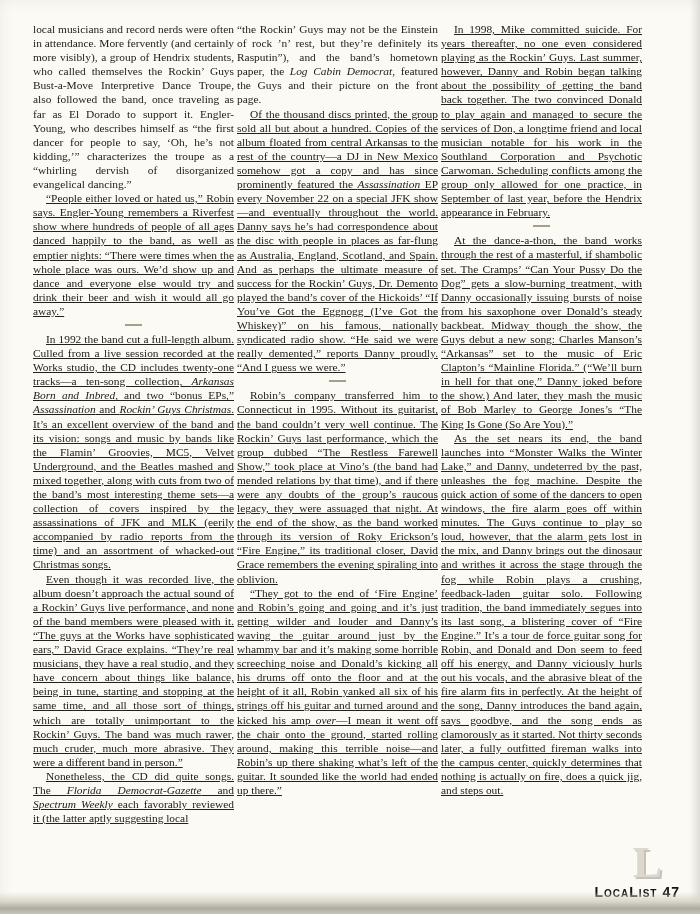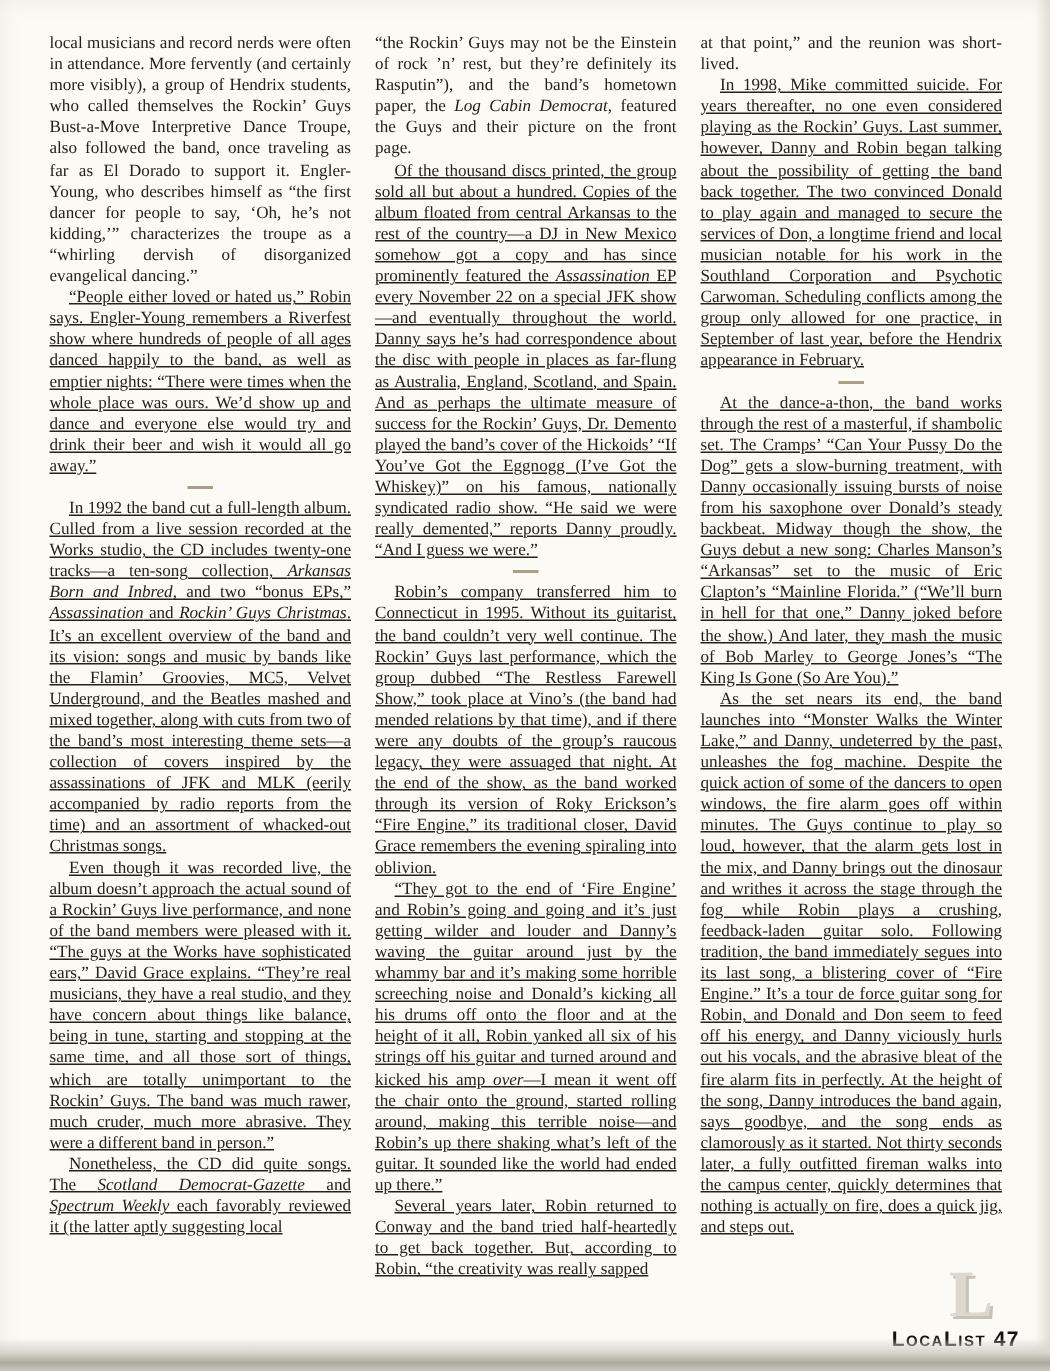--- a/index.html
+++ b/index.html
@@ -12,21 +12,21 @@
     position:relative;
     width:700px; height:914px;
     background:#fbfaf5;
     overflow:hidden;
     box-shadow: inset 0 0 14px rgba(120,115,100,0.12);
   }
   .columns {
     position:absolute;
     left:33px; top:22px;
     display:flex;
-    gap:16px;
+    gap:3px;
   }
   .col {
     width:201px;
     font-size:11.4px;
     line-height:14.1px;
     text-align:justify;
     color:#24211d;
     letter-spacing:0px;
   }
   .col p { margin:0; }
@@ -83,32 +83,30 @@
 
 <div class="page">
 
   <div class="columns">
     <div class="col">
         <p class=""><span>local musicians and record nerds were often in attendance. More fervently (and certainly more visibly), a group of Hendrix students, who called themselves the Rockin’ Guys Bust-a-Move Interpretive Dance Troupe, also followed the band, once traveling as far as El Dorado to support it. Engler-Young, who describes himself as “the first dancer for people to say, ‘Oh, he’s not kidding,’” characterizes the troupe as a “whirling dervish of disorganized evangelical dancing.”</span></p>
         <p class="indent"><span>“People either loved or hated us,” Robin says. Engler-Young remembers a Riverfest show where hundreds of people of all ages danced happily to the band, as well as emptier nights: “There were times when the whole place was ours. We’d show up and dance and everyone else would try and drink their beer and wish it would all go away.”</span></p>
         <div class="divider"></div>
         <p class="indent"><span>In 1992 the band cut a full-length album. Culled from a live session recorded at the Works studio, the CD includes twenty-one tracks—a ten-song collection, </span><em>Arkansas Born and Inbred</em><span>, and two “bonus EPs,” </span><em>Assassination</em><span> and </span><em>Rockin’ Guys Christmas</em><span>. It’s an excellent overview of the band and its vision: songs and music by bands like the Flamin’ Groovies, MC5, Velvet Underground, and the Beatles mashed and mixed together, along with cuts from two of the band’s most interesting theme sets—a collection of covers inspired by the assassinations of JFK and MLK (eerily accompanied by radio reports from the time) and an assortment of whacked-out Christmas songs.</span></p>
         <p class="indent"><span>Even though it was recorded live, the album doesn’t approach the actual sound of a Rockin’ Guys live performance, and none of the band members were pleased with it. “The guys at the Works have sophisticated ears,” David Grace explains. “They’re real musicians, they have a real studio, and they have concern about things like balance, being in tune, starting and stopping at the same time, and all those sort of things, which are totally unimportant to the Rockin’ Guys. The band was much rawer, much cruder, much more abrasive. They were a different band in person.”</span></p>
-        <p class="indent"><span>Nonetheless, the CD did quite songs. The </span><em>Scotland Democrat-Gazette</em><span> and </span><em>Spectrum Weekly</em><span> each favorably reviewed it (the latter aptly suggesting local</span></p>
+        <p class="indent"><span>Nonetheless, the CD did quite songs. The </span><em>Florida Democrat-Gazette</em><span> and </span><em>Spectrum Weekly</em><span> each favorably reviewed it (the latter aptly suggesting local</span></p>
       </div>
     <div class="col">
         <p class=""><span>“the Rockin’ Guys may not be the Einstein of rock ’n’ rest, but they’re definitely its Rasputin”), and the band’s hometown paper, the </span><em>Log Cabin Democrat</em><span>, featured the Guys and their picture on the front page.</span></p>
         <p class="indent"><span>Of the thousand discs printed, the group sold all but about a hundred. Copies of the album floated from central Arkansas to the rest of the country—a DJ in New Mexico somehow got a copy and has since prominently featured the </span><em>Assassination</em><span> EP every November 22 on a special JFK show—and eventually throughout the world. Danny says he’s had correspondence about the disc with people in places as far-flung as Australia, England, Scotland, and Spain. And as perhaps the ultimate measure of success for the Rockin’ Guys, Dr. Demento played the band’s cover of the Hickoids’ “If You’ve Got the Eggnogg (I’ve Got the Whiskey)” on his famous, nationally syndicated radio show. “He said we were really demented,” reports Danny proudly. “And I guess we were.”</span></p>
         <div class="divider"></div>
         <p class="indent"><span>Robin’s company transferred him to Connecticut in 1995. Without its guitarist, the band couldn’t very well continue. The Rockin’ Guys last performance, which the group dubbed “The Restless Farewell Show,” took place at Vino’s (the band had mended relations by that time), and if there were any doubts of the group’s raucous legacy, they were assuaged that night. At the end of the show, as the band worked through its version of Roky Erickson’s “Fire Engine,” its traditional closer, David Grace remembers the evening spiraling into oblivion.</span></p>
         <p class="indent"><span>“They got to the end of ‘Fire Engine’ and Robin’s going and going and it’s just getting wilder and louder and Danny’s waving the guitar around just by the whammy bar and it’s making some horrible screeching noise and Donald’s kicking all his drums off onto the floor and at the height of it all, Robin yanked all six of his strings off his guitar and turned around and kicked his amp </span><em>over</em><span>—I mean it went off the chair onto the ground, started rolling around, making this terrible noise—and Robin’s up there shaking what’s left of the guitar. It sounded like the world had ended up there.”</span></p>
-        <p class="indent"><span>Several years later, Robin returned to Conway and the band tried half-heartedly to get back together. But, according to Robin, “the creativity was really sapped</span></p>
       </div>
     <div class="col">
-        <p class=""><span>at that point,” and the reunion was short-lived.</span></p>
         <p class="indent"><span>In 1998, Mike committed suicide. For years thereafter, no one even considered playing as the Rockin’ Guys. Last summer, however, Danny and Robin began talking about the possibility of getting the band back together. The two convinced Donald to play again and managed to secure the services of Don, a longtime friend and local musician notable for his work in the Southland Corporation and Psychotic Carwoman. Scheduling conflicts among the group only allowed for one practice, in September of last year, before the Hendrix appearance in February.</span></p>
         <div class="divider"></div>
         <p class="indent"><span>At the dance-a-thon, the band works through the rest of a masterful, if shambolic set. The Cramps’ “Can Your Pussy Do the Dog” gets a slow-burning treatment, with Danny occasionally issuing bursts of noise from his saxophone over Donald’s steady backbeat. Midway though the show, the Guys debut a new song: Charles Manson’s “Arkansas” set to the music of Eric Clapton’s “Mainline Florida.” (“We’ll burn in hell for that one,” Danny joked before the show.) And later, they mash the music of Bob Marley to George Jones’s “The King Is Gone (So Are You).”</span></p>
         <p class="indent"><span>As the set nears its end, the band launches into “Monster Walks the Winter Lake,” and Danny, undeterred by the past, unleashes the fog machine. Despite the quick action of some of the dancers to open windows, the fire alarm goes off within minutes. The Guys continue to play so loud, however, that the alarm gets lost in the mix, and Danny brings out the dinosaur and writhes it across the stage through the fog while Robin plays a crushing, feedback-laden guitar solo. Following tradition, the band immediately segues into its last song, a blistering cover of “Fire Engine.” It’s a tour de force guitar song for Robin, and Donald and Don seem to feed off his energy, and Danny viciously hurls out his vocals, and the abrasive bleat of the fire alarm fits in perfectly. At the height of the song, Danny introduces the band again, says goodbye, and the song ends as clamorously as it started. Not thirty seconds later, a fully outfitted fireman walks into the campus center, quickly determines that nothing is actually on fire, does a quick jig, and steps out.</span></p>
       </div>
   </div>
 
   <div class="watermark">L</div>
 
   <div class="footer-brand">

